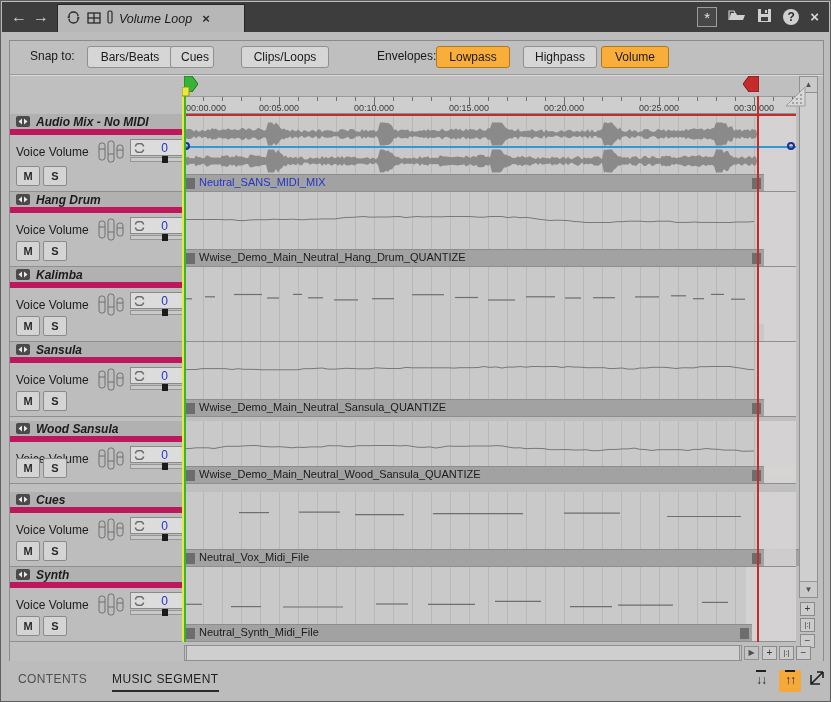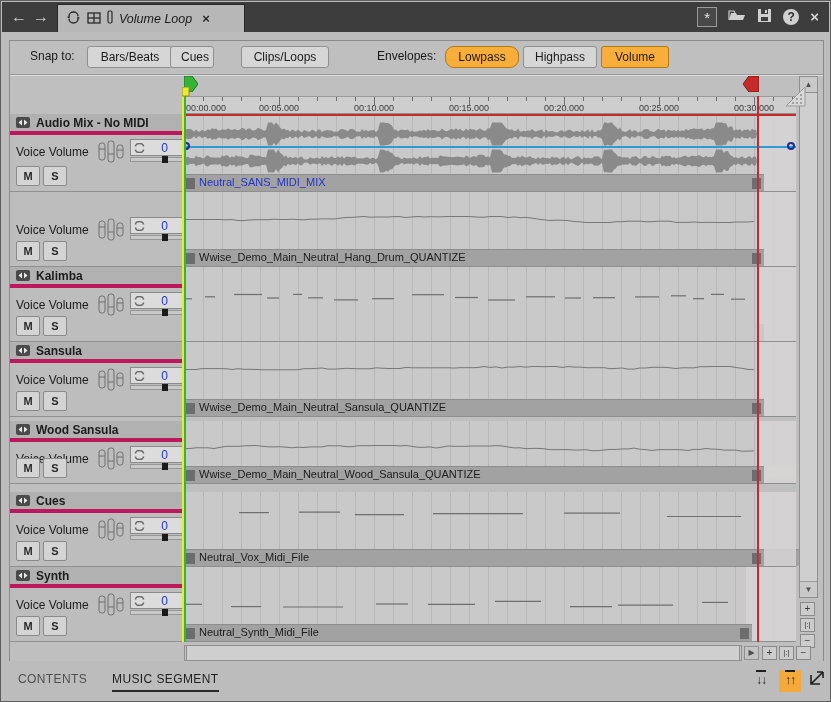--- a/index.html
+++ b/index.html
@@ -37,21 +37,21 @@
   .ruler{position:absolute;left:174px;top:55px;width:612px;height:18px;background:#cecece;
          border-top:1px solid #9a9a9a;border-bottom:1px solid #8f8f8f;box-sizing:border-box;overflow:hidden;}
   .tick{position:absolute;top:0;width:1px;background:#6f6f6f;}
   .rlabel{position:absolute;top:6px;font-size:9px;color:#3a3a3a;white-space:nowrap;}
   .grip{position:absolute;left:602px;top:46px;width:20px;height:20px;}
   
   .trackrow{position:absolute;left:0;width:786px;border-bottom:1px solid #8f8f8f;box-sizing:border-box;}
   .thdr{position:absolute;left:0;top:0;width:174px;height:100%;background:#bdbdbd;
         border-right:1px solid #8a8a8a;box-sizing:border-box;}
   .tstrip{position:absolute;left:0;top:0;right:0;height:21px;background:#b1b1b1;
-          border-bottom:4px solid #be185d;display:flex;align-items:center;gap:6px;padding-left:6px;box-sizing:border-box;}
+          border-bottom:6px solid #be185d;display:flex;align-items:center;gap:6px;padding-left:6px;box-sizing:border-box;font-style:italic;}
   .tname{font-size:12px;font-weight:bold;color:#1c1c1c;white-space:nowrap;}
   .vlabel{position:absolute;left:6px;top:31px;font-size:12px;color:#1c1c1c;}
   .faders{position:absolute;left:88px;top:25px;}
   .spin{position:absolute;left:120px;top:25px;width:54px;height:17px;background:#dcdcdc;
         border:1px solid #8a8a8a;box-sizing:border-box;display:flex;align-items:center;padding:0 3px;gap:4px;}
   .spinval{flex:1;text-align:center;font-size:12px;color:#2435C6;}
   .slider{position:absolute;left:120px;top:43px;width:54px;height:5px;background:#c9c9c9;
           border:1px solid #969696;box-sizing:border-box;}
   .thumb{position:absolute;left:31px;top:-2px;width:6px;height:7px;background:#1b1b1b;}
   .msbtn{position:absolute;width:24px;height:20px;background:#d4d4d4;border:1px solid #8a8a8a;
@@ -151,21 +151,21 @@
   </div>
 
   <div class="frame">
 
     <div class="toolbar">
       <span class="tlabel" style="left:20px;">Snap to:</span>
       <div class="tbtn" style="left:77px;width:86px;">Bars/Beats</div>
       <div class="tbtn" style="left:160px;width:44px;">Cues</div>
       <div class="tbtn" style="left:231px;width:88px;">Clips/Loops</div>
       <span class="tlabel" style="left:367px;">Envelopes:</span>
-      <div class="tbtn env-btn active" style="left:435px;width:74px;border-radius:9px;">Lowpass</div>
+      <div class="tbtn env-btn active" style="left:426px;width:74px;">Lowpass</div>
       <div class="tbtn env-btn" style="left:513px;width:74px;">Highpass</div>
       <div class="tbtn env-btn active" style="left:591px;width:68px;">Volume</div>
     </div>
 
     <div class="flagrow" id="flagrow">
       <svg class="flag" style="left:0;top:2px;" width="14" height="16">
         <polygon points="0,0 8,0 14,8 8,16 0,16" fill="#35B435" stroke="#1d6e1d" stroke-width="1"></polygon>
       </svg>
       <svg class="flag" style="left:-2px;top:13px;" width="8" height="10">
         <polygon points="0,0 7,0 7,9 0,9" fill="#E9E93C" stroke="#8f8f1f" stroke-width="1"></polygon>
@@ -272,20 +272,28 @@
         <div class="clipbar" style="width:580px;">
           <div class="cliphandle" style="left:2px;"></div>
           <span class="clipname sel">Neutral_SANS_MIDI_MIX</span>
           <div class="cliphandle" style="left:568px;"></div>
         </div>
         <div class="afterclip" style="left:580px;bottom:0;width:32px;height:17px;"></div>
       </div>
         </div>
         <div class="trackrow" style="top:151px;height:75px;">
       <div class="thdr">
+        <div class="tstrip">
+          <svg width="14" height="11">
+                <rect x="0" y="0" width="14" height="11" rx="2" fill="#4a4a4a"></rect>
+                <polygon points="6,2.5 2.5,5.5 6,8.5" fill="#e8e8e8"></polygon>
+                <polygon points="8,2.5 11.5,5.5 8,8.5" fill="#e8e8e8"></polygon>
+              </svg>
+          <span class="tname">Hang Drum</span>
+        </div>
         <span class="vlabel">Voice Volume</span>
         <svg class="faders" width="28" height="26">
           <rect x="1" y="4" width="6" height="17" rx="2.5" fill="none" stroke="#6e6e6e"></rect>
               <line x1="1" y1="10" x2="7" y2="10" stroke="#6e6e6e"></line>
           <rect x="10" y="2" width="6" height="21" rx="2.5" fill="none" stroke="#6e6e6e"></rect>
               <line x1="10" y1="15" x2="16" y2="15" stroke="#6e6e6e"></line>
           <rect x="19" y="6" width="6" height="13" rx="2.5" fill="none" stroke="#6e6e6e"></rect>
               <line x1="19" y1="11" x2="25" y2="11" stroke="#6e6e6e"></line>
         </svg>
         <div class="spin">

